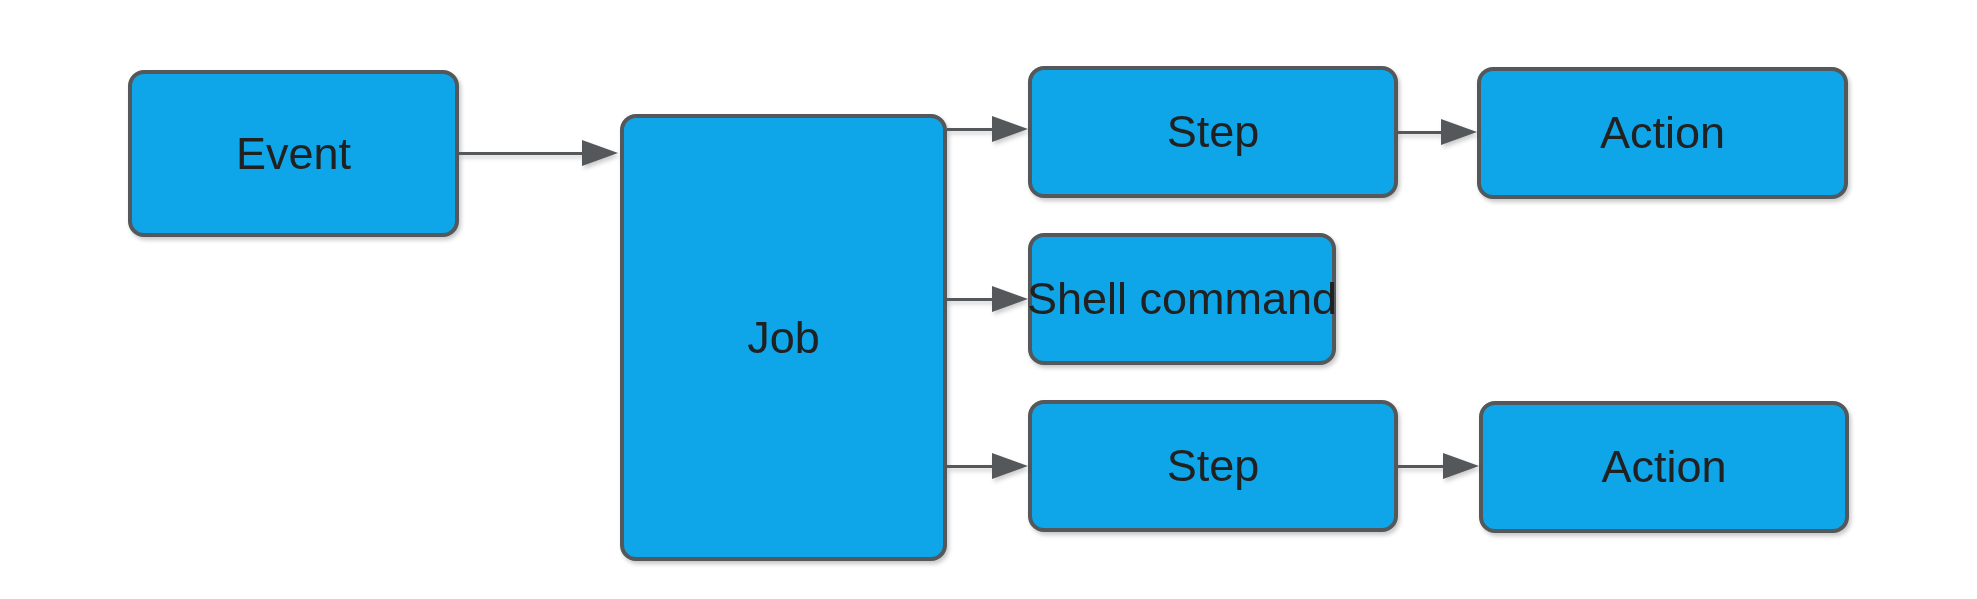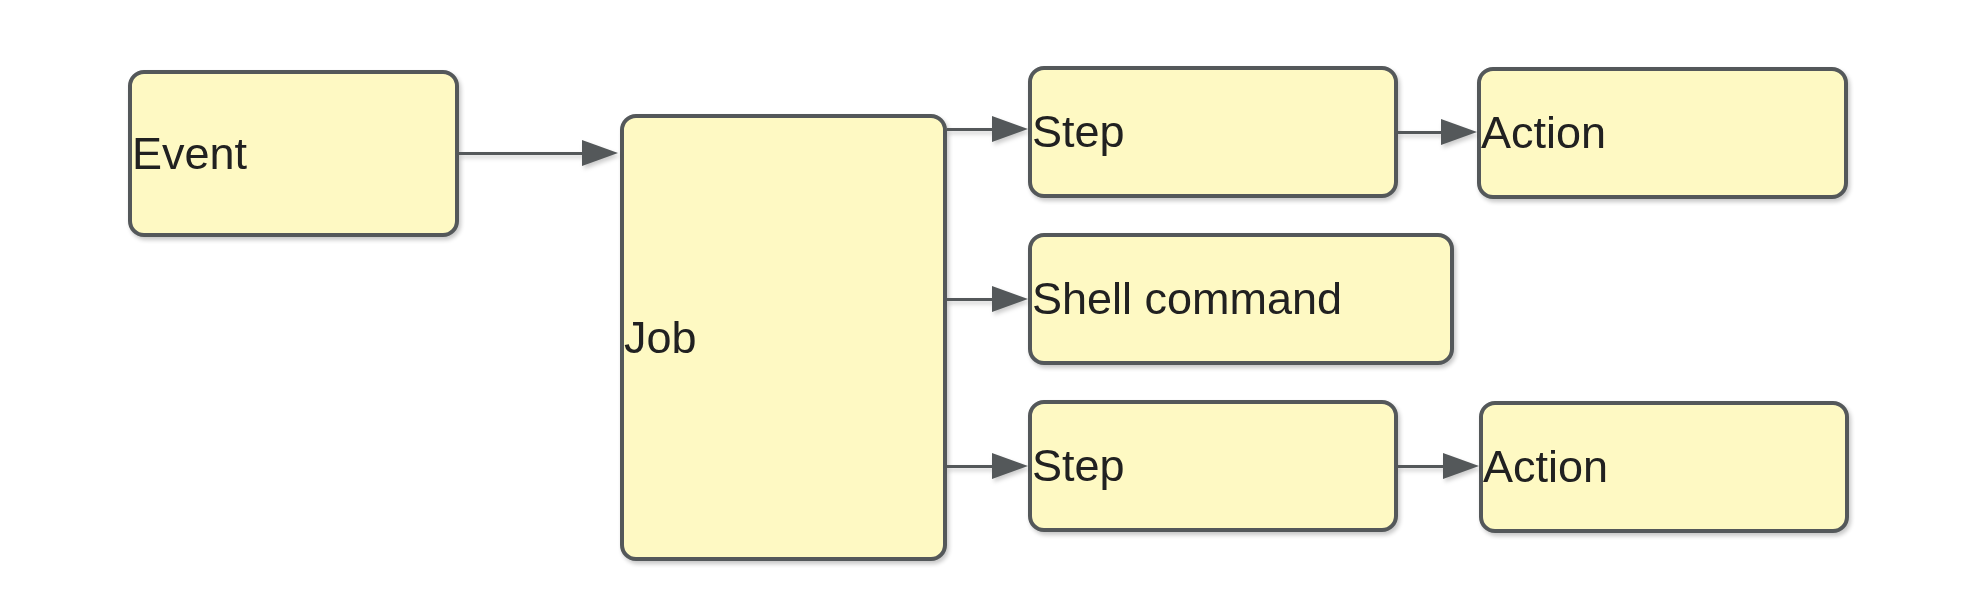--- a/index.html
+++ b/index.html
@@ -11,38 +11,38 @@
   .canvas{
     position:relative;
     width:1977px;height:599px;
     background:var(--bg);
     font-family:"Liberation Sans", sans-serif;
     overflow:hidden;
   }
   .node{
     position:absolute;
     box-sizing:border-box;
-    background:#fef9c3;
+    background:#0ea5e9;
     border:4px solid var(--stroke);
     border-radius:16px;
-    display:flex;align-items:center;
+    display:flex;align-items:center;justify-content:center;
     box-shadow:2px 3px 4px rgba(0,0,0,0.22);
   }
   .node .label{
     color:var(--text);
     font-size:45px;
     line-height:1.2;
     text-align:center;
     white-space:nowrap;
   }
   
   #node-event         {left:128px; top:70px;  width:331px; height:167px;}
   #node-job           {left:620px; top:70px;  width:327px; height:447px;margin-top:44px;}
   #node-step-1        {left:1028px;top:66px;  width:370px; height:132px;}
-  #node-shell-command {left:1028px;top:233px; width:426px; height:132px;}
+  #node-shell-command {left:1028px;top:233px; width:308px; height:132px;}
   #node-step-2        {left:1028px;top:400px; width:370px; height:132px;}
   #node-action-1      {left:1477px;top:67px;  width:371px; height:132px;}
   #node-action-2      {left:1479px;top:401px; width:370px; height:132px;}
 
   .edge{
     position:absolute;
     height:26px;
     filter:drop-shadow(2px 3px 2px rgba(0,0,0,0.20));
   }
   .edge .shaft{

